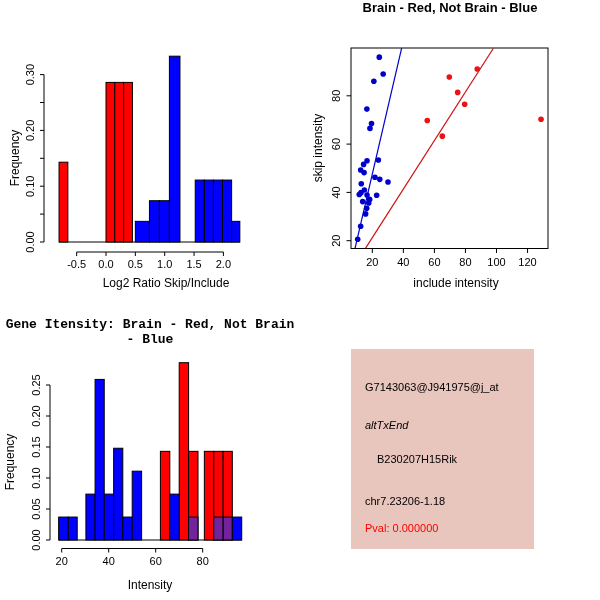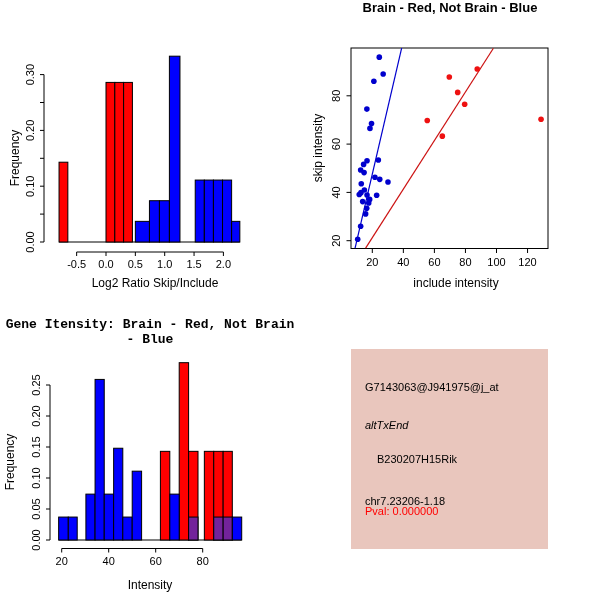--- a/index.html
+++ b/index.html
@@ -4,30 +4,30 @@
 <style>
   html,body{margin:0;padding:0;background:#fff;}
   #canvas{position:relative;width:600px;height:600px;background:#fff;overflow:hidden;
           font-family:"Liberation Sans", sans-serif;}
   #chart-svg{position:absolute;left:0;top:0;}
   .title{position:absolute;width:300px;text-align:center;font-weight:bold;font-size:13px;color:#000;}
   .t-a{left:0;top:15px;}
   .t-b{left:300px;top:0;}
   .t-c{left:0;top:317px;font-family:Liberation Mono, monospace;}
   .axlab{position:absolute;font-size:12px;color:#000;text-align:center;}
-  .xl-a{left:5px;top:276px;width:300px;}
+  .xl-a{left:16px;top:276px;width:300px;}
   .xl-b{left:306px;top:276px;width:300px;text-align:center;}
   .xl-c{left:0;top:578px;width:300px;}
   .yl{width:120px;height:14px;line-height:14px;transform:rotate(-90deg);}
   .yl-a{left:-45px;top:151px;}
   .yl-b{left:258px;top:141px;}
   .yl-c{left:-50px;top:455px;}
-  #info-box{position:absolute;left:351px;top:349px;width:197px;height:200px;}
+  #info-box{position:absolute;left:351px;top:349px;width:183px;height:200px;}
   #info-box .ib-line{position:absolute;left:14px;font-size:11px;color:#000;white-space:nowrap;}
-  .ib1{top:32px;} .ib2{top:70px;font-style:italic;} .ib3{top:104px;padding-left:12px;} .ib4{top:146px;} .ib5{top:156px;}
+  .ib1{top:32px;} .ib2{top:70px;font-style:italic;} .ib3{top:104px;padding-left:12px;} .ib4{top:146px;} .ib5{top:173px;}
 </style>
 </head>
 <body>
 
 <div id="canvas">
   <svg id="chart-svg" width="600" height="600">
       <line stroke="#000" stroke-width="1" x1="59.03999999999999" y1="242" x2="239.83599999999998" y2="242"></line>
       <line stroke="#000" stroke-width="1" x1="44" y1="74.6" x2="44" y2="242"></line>
       <line stroke="#000" stroke-width="1" x1="40" y1="242" x2="44" y2="242"></line>
       <text x="34" y="242" font-size="11" text-anchor="middle" transform="rotate(-90 34 242)" fill="#000" font-family="&quot;Liberation Sans&quot;, sans-serif">0.00</text>

